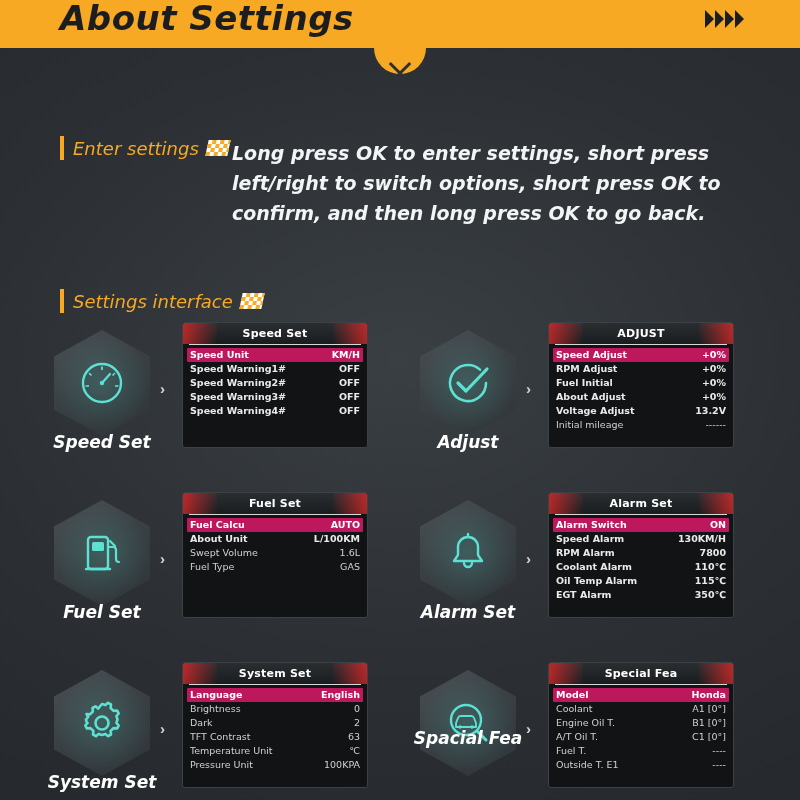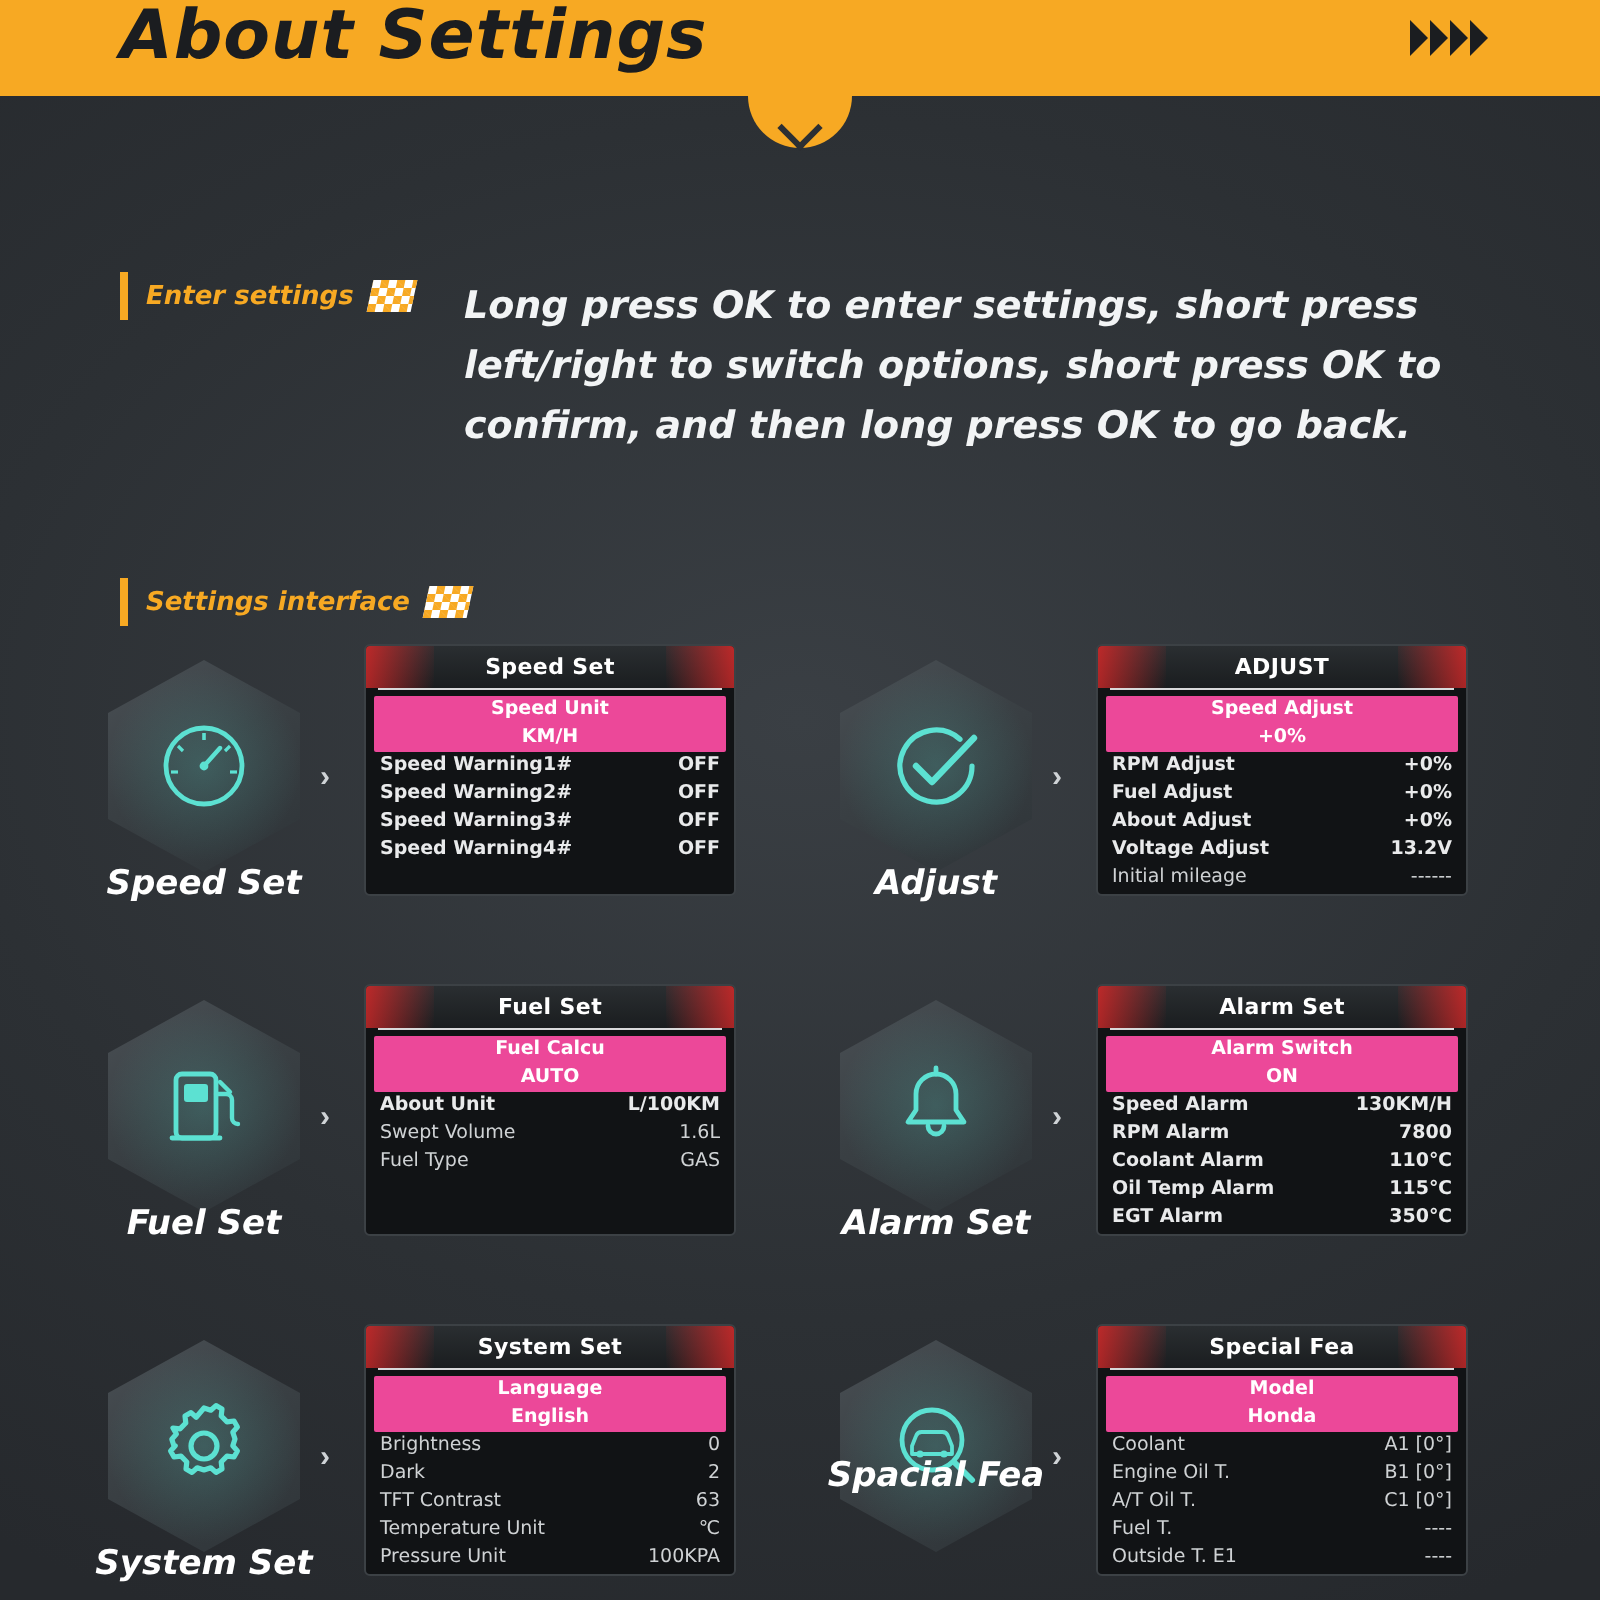--- a/index.html
+++ b/index.html
@@ -54,22 +54,22 @@
   
   .section-label {
     position: absolute;
     display: flex; align-items: center; gap: 8px;
     border-left: 4px solid #f7a923;
     padding-left: 9px;
     height: 24px;
   }
   .section-label .txt {
     font-family: "DejaVu Sans", sans-serif;
-    font-weight: bold; font-style: italic;
-    font-size: 13px; color: #f7a923;
+    font-weight: normal; font-style: italic;
+    font-size: 18px; color: #f7a923;
     white-space: nowrap;
   }
   .flag {
     width: 22px; height: 16px;
     background-image:
       linear-gradient(45deg, #f7a923 25%, transparent 25%, transparent 75%, #f7a923 75%),
       linear-gradient(45deg, #f7a923 25%, transparent 25%, transparent 75%, #f7a923 75%);
     background-size: 8px 8px;
     background-position: 0 0, 4px 4px;
     background-color: #ffffff;
@@ -157,25 +157,24 @@
   }
   .rows { padding: 3px 7px 0 7px; }
   .row {
     display: flex; justify-content: space-between; align-items: center;
     font-family: "DejaVu Sans", sans-serif;
     font-size: 9.5px; line-height: 14px;
     color: #e9eaeb;
     white-space: nowrap;
   }
   .row.highlight {
-    background: #ec4899;
+    background: #be185d;
     color: #ffffff;
     margin: 0 -3px; padding: 0 3px;
     border-radius: 1px;
-    flex-direction: column;
   }
   .row .k { font-weight: bold; }
   .row .v { font-weight: bold; }
   .row.dim { color: #cfd2d4; font-weight: normal; }
   .row.dim .k, .row.dim .v { font-weight: normal; }
 </style>
 </head>
 <body>
 
 <div class="header">
@@ -273,21 +272,21 @@
       <div class="rows">
         <div class="row highlight">
             <span class="k">Speed Adjust</span>
             <span class="v">+0%</span>
           </div>
         <div class="row">
             <span class="k">RPM Adjust</span>
             <span class="v">+0%</span>
           </div>
         <div class="row">
-            <span class="k">Fuel Adjust</span>
+            <span class="k">Fuel Initial</span>
             <span class="v">+0%</span>
           </div>
         <div class="row">
             <span class="k">About Adjust</span>
             <span class="v">+0%</span>
           </div>
         <div class="row">
             <span class="k">Voltage Adjust</span>
             <span class="v">13.2V</span>
           </div>

